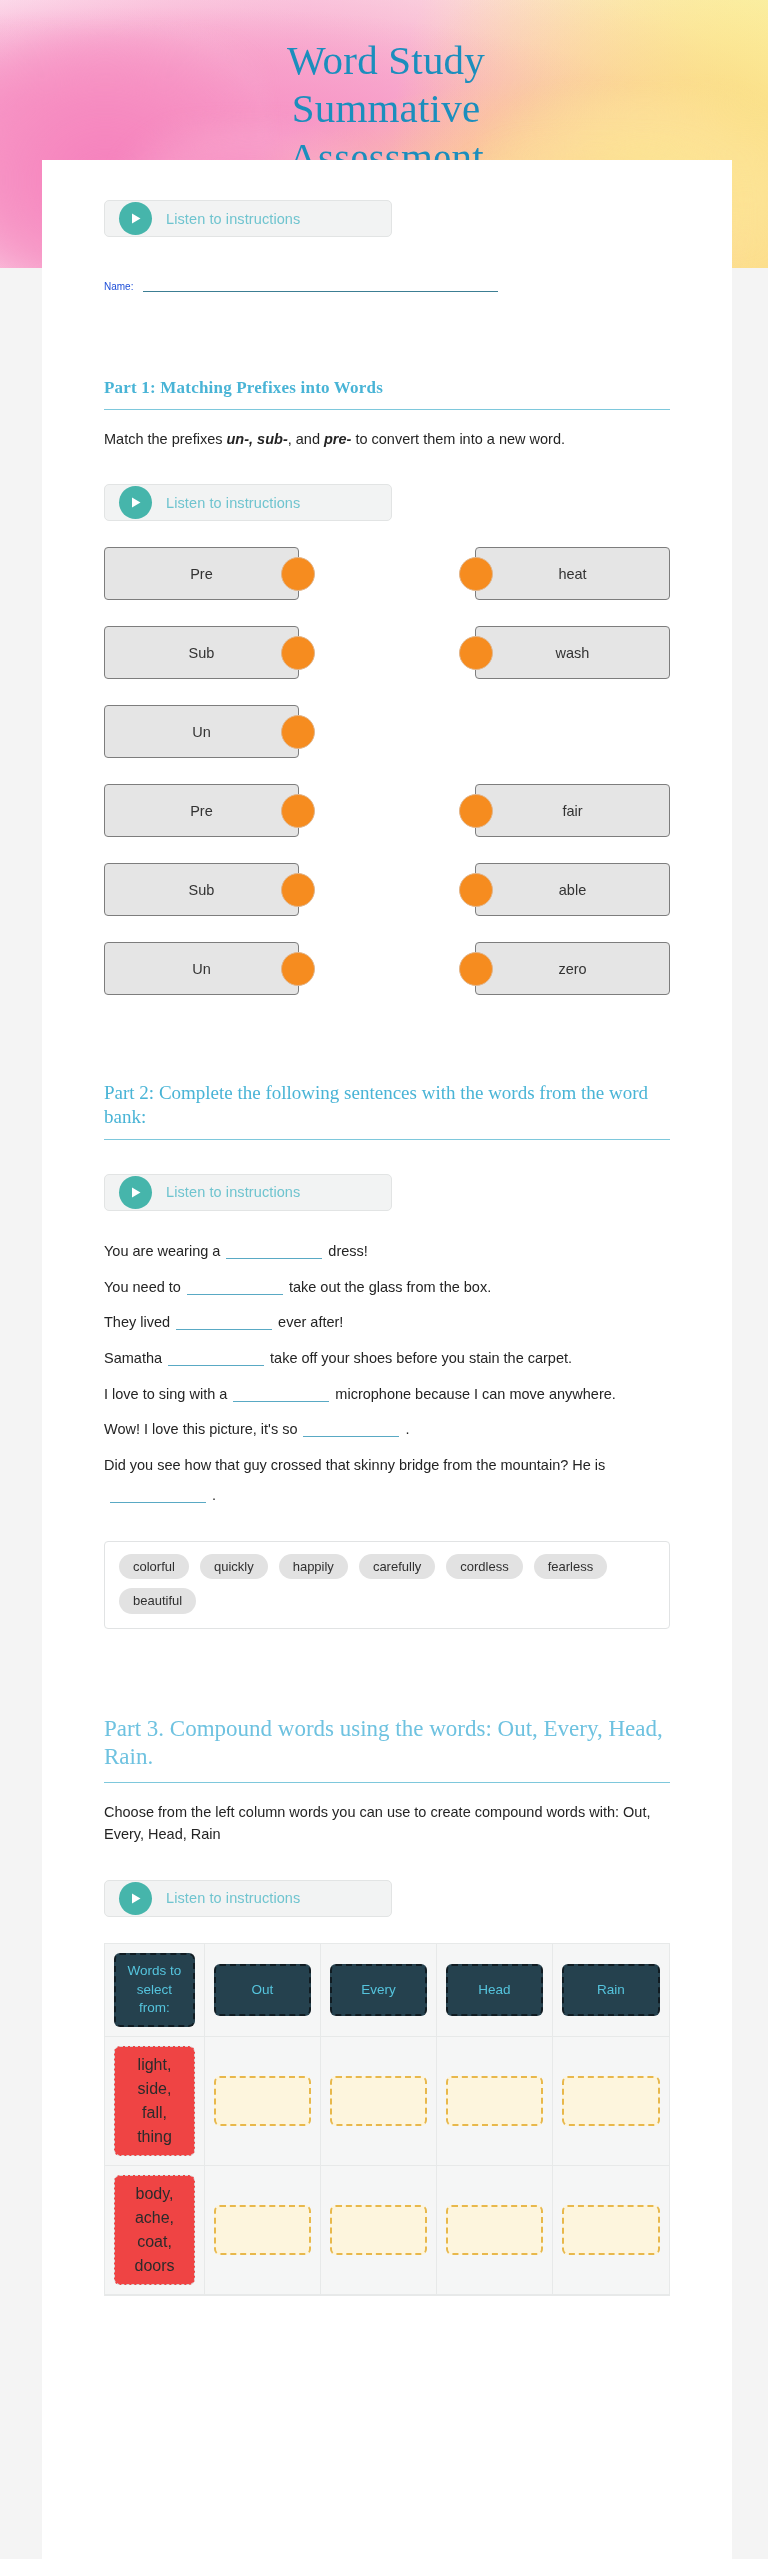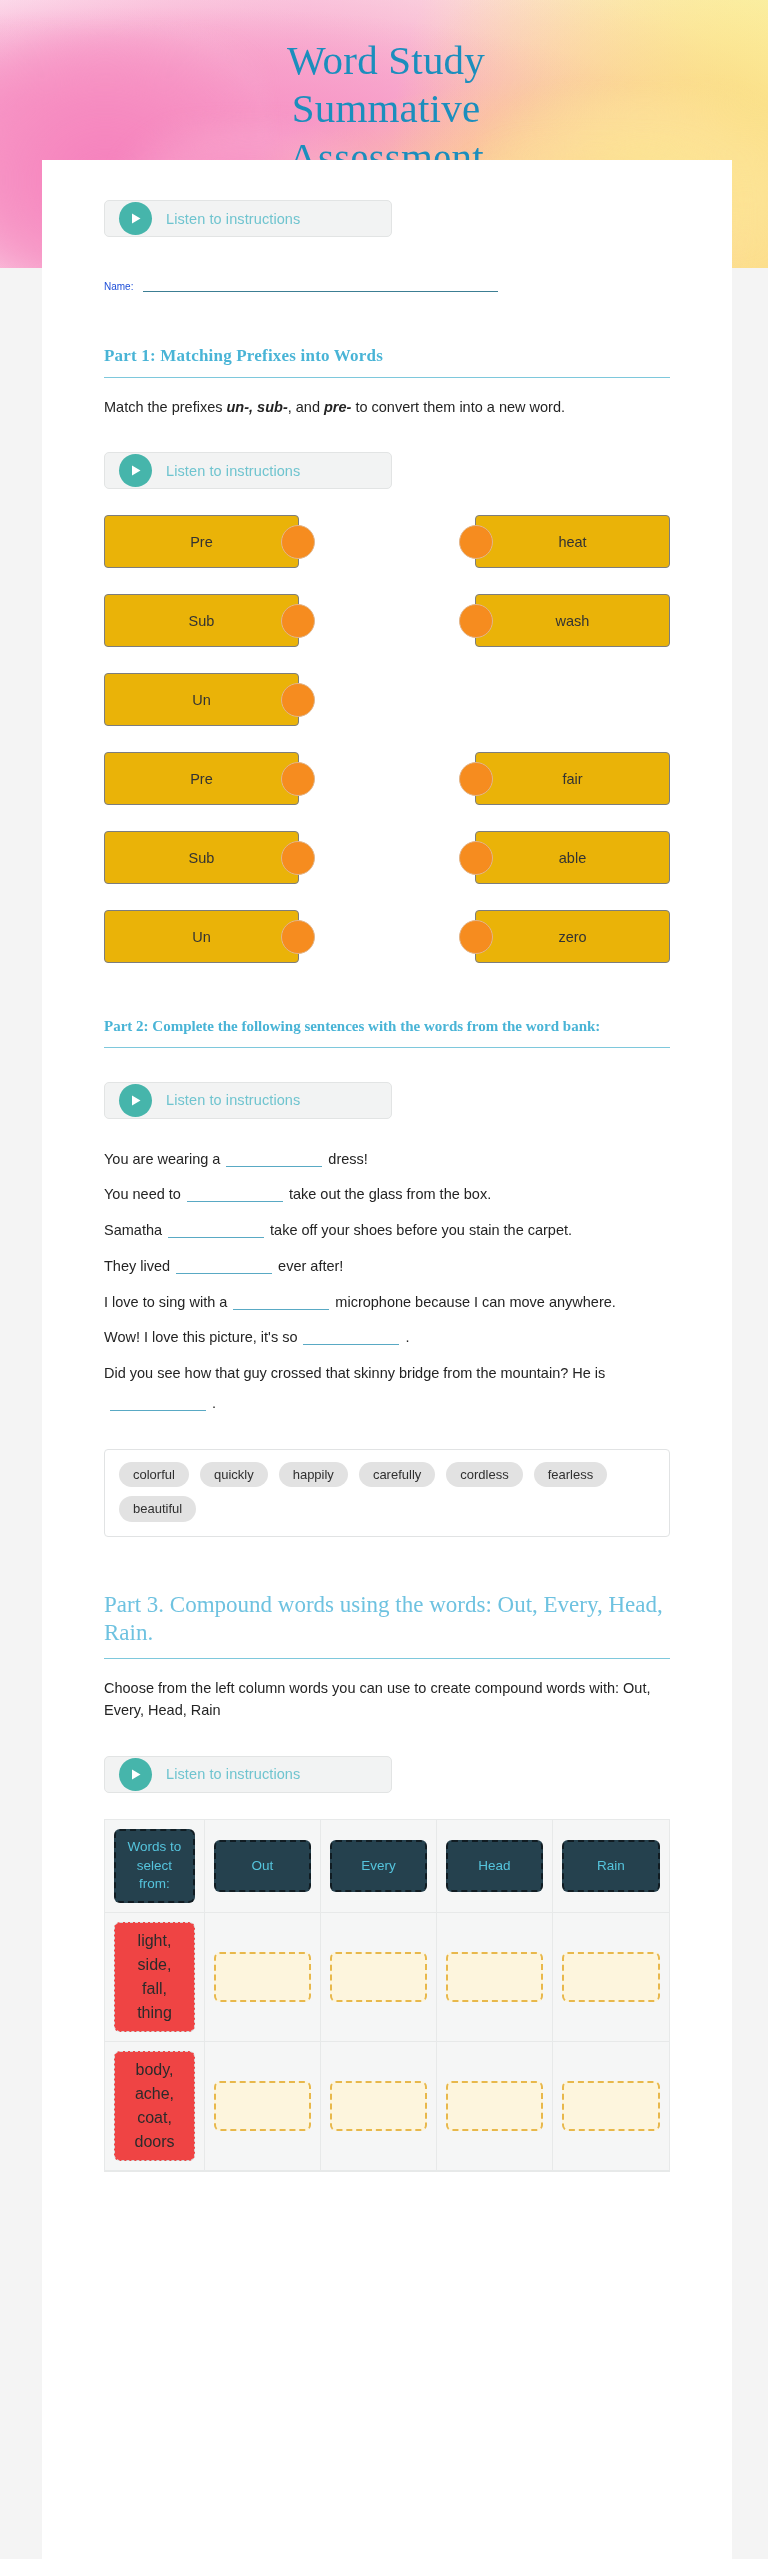--- a/index.html
+++ b/index.html
@@ -109,23 +109,24 @@
   .name-line {
     flex: 0 0 355px;
     height: 19px;
     border-bottom: 1.4px solid #3c7e93;
   }
 
   
   .part-head {
     font-family: "Liberation Serif", "DejaVu Serif", serif;
     color: #49b4d6;
+    margin-top: 32px;
   }
   .part-head.h-small { font-size: 17px; font-weight: bold; letter-spacing:.2px; }
-  .part-head.h-big   { font-size: 15px; font-weight: bold; line-height: 1.22; }
+  .part-head.h-big   { font-size: 19px; font-weight: normal; line-height: 1.22; }
   .part-head.h-light { font-size: 23px; font-weight: normal; line-height: 1.22; color:#6ec2e0;}
   .part-rule {
     margin-top: 11px;
     height: 0;
     border-top: 1.3px solid #7ec8dc;
   }
   .body-text {
     font-size: 14.5px;
     line-height: 1.55;
     color: #242424;
@@ -139,21 +140,21 @@
     margin-bottom: 26px;
     position: relative;
   }
   .match-row:last-child { margin-bottom: 0; }
   .mbox {
     position: relative;
     width: 195px;
     height: 53px;
     border: 1px solid #7d7d7d;
     border-radius: 4px;
-    background: #eab308;
+    background: #e5e5e5;
     display: flex;
     align-items: center;
     justify-content: center;
     font-size: 14.5px;
     color: #333;
   }
   .mbox.right { justify-content: center; }
   .dot {
     position: absolute;
     width: 34px; height: 34px;
@@ -399,24 +400,24 @@
       </div>
 
       <div class="sentences">
         <div class="sentence">
           <span>You are wearing a</span><span class="blank"></span><span>dress!</span>
         </div>
         <div class="sentence">
           <span>You need to</span><span class="blank"></span><span>take out the glass from the box.</span>
         </div>
         <div class="sentence">
+          <span>They lived</span><span class="blank"></span><span>ever after!</span>
+        </div>
+        <div class="sentence">
           <span>Samatha</span><span class="blank"></span><span>take off your shoes before you stain the carpet.</span>
-        </div>
-        <div class="sentence">
-          <span>They lived</span><span class="blank"></span><span>ever after!</span>
         </div>
         <div class="sentence">
           <span>I love to sing with a</span><span class="blank"></span><span>microphone because I can move anywhere.</span>
         </div>
         <div class="sentence">
           <span>Wow! I love this picture, it's so</span><span class="blank"></span><span>.</span>
         </div>
         <div class="sentence">
           <span>Did you see how that guy crossed that skinny bridge from the mountain? He is</span><span class="blank"></span><span>.</span>
         </div>

